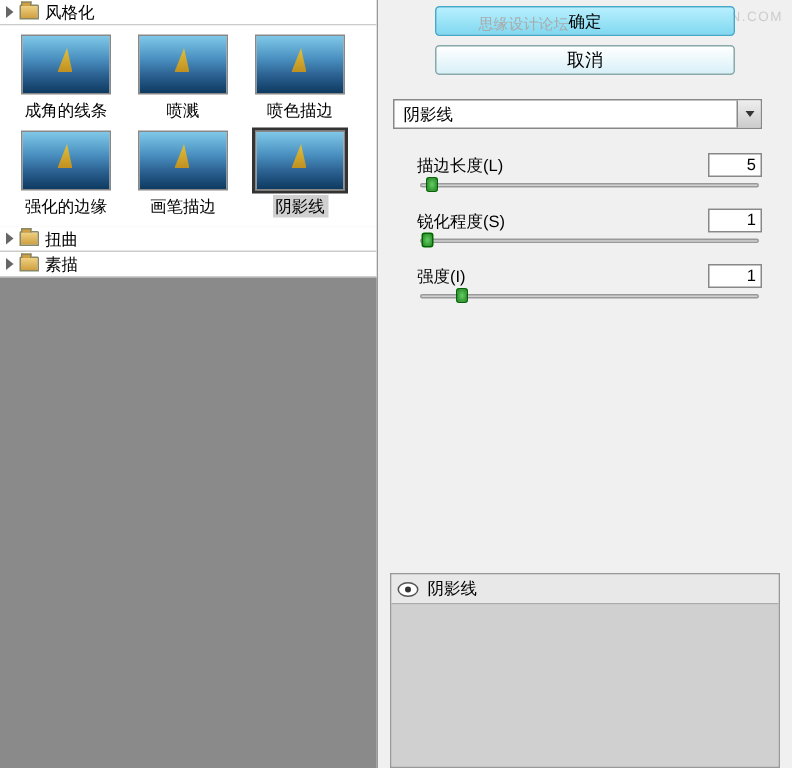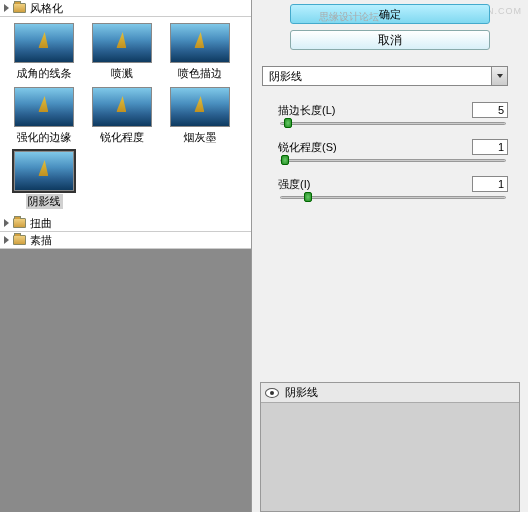--- a/index.html
+++ b/index.html
@@ -66,25 +66,21 @@
         <div class="thumb-item">
           <div class="thumb"></div>
           <div class="thumb-label">喷色描边</div>
         </div>
         <div class="thumb-item">
           <div class="thumb"></div>
           <div class="thumb-label">强化的边缘</div>
         </div>
         <div class="thumb-item">
           <div class="thumb"></div>
-          <div class="thumb-label">锐化程度</div>
-        </div>
-        <div class="thumb-item">
-          <div class="thumb"></div>
-          <div class="thumb-label">烟灰墨</div>
+          <div class="thumb-label">画笔描边</div>
         </div>
         <div class="thumb-item sel">
           <div class="thumb sel"></div>
           <div class="thumb-label">阴影线</div>
         </div>
       </div>
     <div class="tree-row">
       <span class="triangle tri-right"></span>
       <span class="folder-icon"></span>
       <span>扭曲</span>

